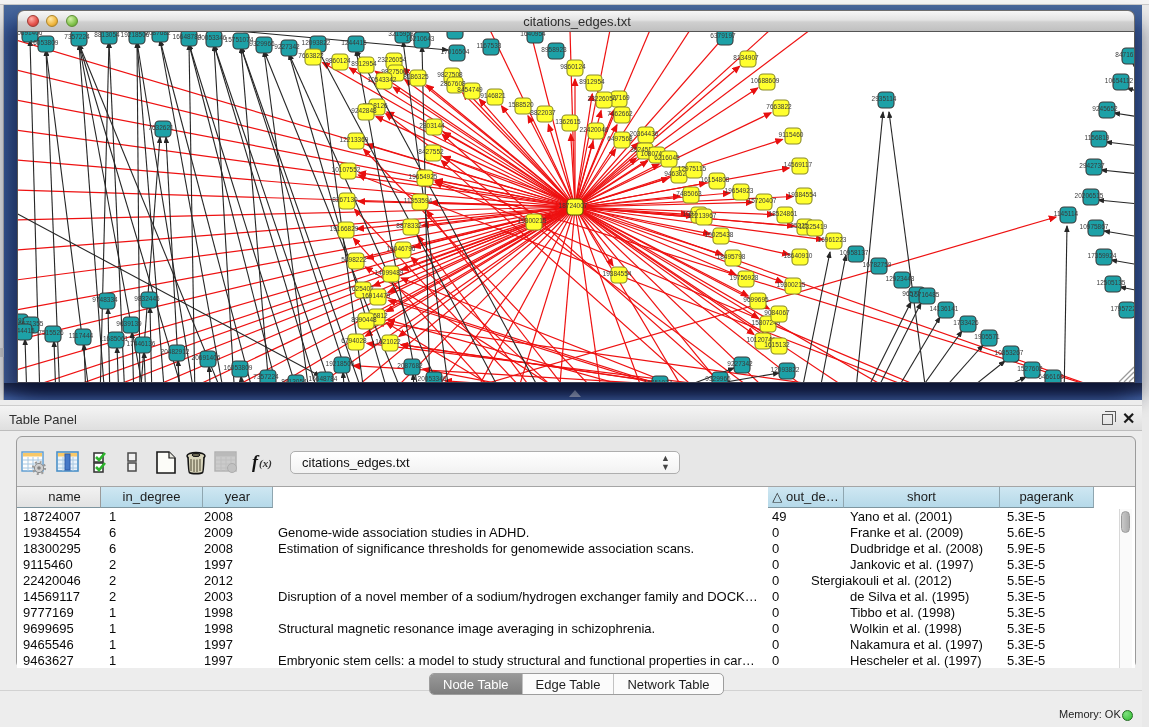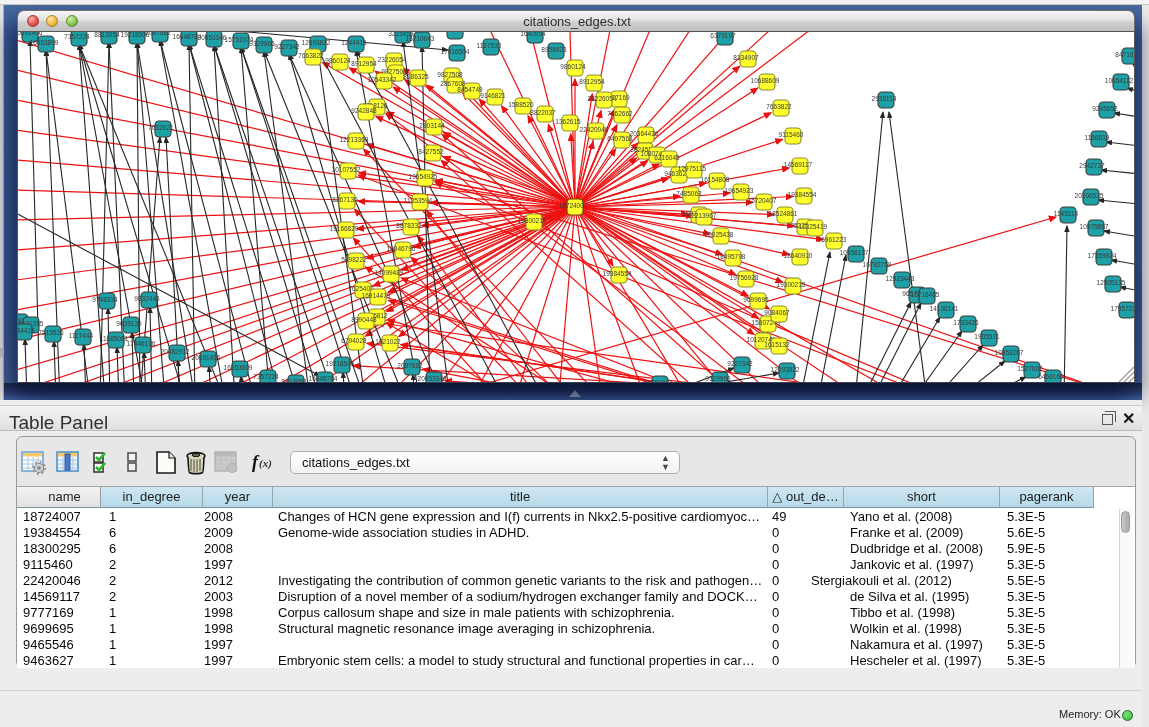--- a/index.html
+++ b/index.html
@@ -17,21 +17,21 @@
 border:1px solid #6e6e6e;border-bottom:1px solid #555}
 #title{left:0;top:3px;width:1118px;text-align:center;font-size:13px;color:#2e2e2e}
 .tl{top:4px;width:12px;height:12px;border-radius:50%}
 #canvas{left:0;top:22px;width:1118px;height:351px;background:#fff;overflow:hidden;
 border-left:1px solid #565656;border-right:1px solid #565656;border-bottom:1px solid #3e3e4e}
 
 #divarrow{left:569px;top:390px;width:0;height:0;border-left:6px solid transparent;border-right:6px solid transparent;border-bottom:7px solid #b9c4da}
 
 #tp{left:0;top:400px;width:1142px;height:327px;background:#ededed}
 #tphead{left:0;top:5px;width:1142px;height:26px;background:linear-gradient(180deg,#f4f4f4,#dfdfdf);border-top:1px solid #cdcdcd;border-bottom:1px solid #bdbdbd}
-#tphead span{position:absolute;left:9px;top:6px;font-size:19px;color:#303030}
+#tphead span{position:absolute;left:9px;top:6px;font-size:13px;color:#303030}
 #floaticon{left:1102px;top:8px;width:11px;height:11px;border:1px solid #5a5a5a}
 #floaticon:before{content:"";position:absolute;left:2px;top:-4px;width:10px;height:10px;border:1px solid #5a5a5a;border-left:none;border-bottom:none}
 #closex{left:1122px;top:3px;font-size:16px;font-weight:bold;color:#1a1a1a}
 #container{left:16px;top:36px;width:1120px;height:232px;background:#e7e7e7;border:1px solid #9b9b9b;border-radius:6px}
 #combo{left:273px;top:14px;width:390px;height:23px;background:linear-gradient(180deg,#ffffff,#f2f2f2);border:1px solid #aeaeae;border-radius:5px;font-size:13px;color:#111;padding:3px 0 0 11px}
 #combo .arr{position:absolute;right:9px;top:2px;font-size:9px;color:#444;line-height:9px}
 
 #tbl{left:0px;top:49px;width:1118px;height:182px;background:#fff;border-top:1px solid #a5a5a5;overflow:hidden}
 .hc{position:absolute;top:0;height:21px;background:linear-gradient(180deg,#cfe7f2,#b5d9e9);border-right:1px solid #8fa6b0;border-bottom:1px solid #7e959f;font-size:13px;color:#1c1c1c;text-align:center;padding-top:2px}
 .trow{position:absolute;left:0;width:1118px;height:16px}
@@ -641,81 +641,78 @@
 <g transform="translate(230,0)">
 <text x="2" y="18" font-family="Liberation Serif,serif" font-style="italic" font-weight="bold" font-size="18" fill="#111">f</text>
 <text x="9" y="17" font-family="Liberation Serif,serif" font-style="italic" font-weight="bold" font-size="11" fill="#333">(x)</text>
 </g>
 </svg>
     <div class="abs" id="combo">citations_edges.txt<span class="arr">▲<br>▼</span></div>
     <div class="abs" id="tbl">
       <div class="hc" style="left:0;width:84px;background:linear-gradient(180deg,#f2f2f2,#e2e2e2);border-right:1px solid #9a9a9a;padding-left:12px">name</div>
       <div class="hc" style="left:84px;width:102px">in_degree</div>
       <div class="hc" style="left:186px;width:70px">year</div>
-      <div class="hc" style="left:256px;width:495px">title</div>
       <div class="hc" style="left:751px;width:76px">△ out_de…</div>
       <div class="hc" style="left:827px;width:156px">short</div>
       <div class="hc" style="left:983px;width:94px">pagerank</div>
       <div class="trow" style="top:22px">
           <span style="left:6px">18724007</span>
           <span style="left:92px">1</span>
           <span style="left:187px">2008</span>
-          <span style="left:261px;width:488px">Changes of HCN gene expression and I(f) currents in Nkx2.5-positive cardiomyoc…</span>
           <span style="left:755px">49</span>
-          <span style="left:833px">Yano et al. (2008)</span>
+          <span style="left:833px">Yano et al. (2001)</span>
           <span style="left:990px">5.3E-5</span>
         </div>
         <div class="trow" style="top:38px">
           <span style="left:6px">19384554</span>
           <span style="left:92px">6</span>
           <span style="left:187px">2009</span>
           <span style="left:261px;width:488px">Genome-wide association studies in ADHD.</span>
           <span style="left:755px">0</span>
           <span style="left:833px">Franke et al. (2009)</span>
           <span style="left:990px">5.6E-5</span>
         </div>
         <div class="trow" style="top:54px">
           <span style="left:6px">18300295</span>
           <span style="left:92px">6</span>
           <span style="left:187px">2008</span>
+          <span style="left:261px;width:488px">Estimation of significance thresholds for genomewide association scans.</span>
           <span style="left:755px">0</span>
           <span style="left:833px">Dudbridge et al. (2008)</span>
           <span style="left:990px">5.9E-5</span>
         </div>
         <div class="trow" style="top:70px">
           <span style="left:6px">9115460</span>
           <span style="left:92px">2</span>
           <span style="left:187px">1997</span>
           <span style="left:755px">0</span>
           <span style="left:833px">Jankovic et al. (1997)</span>
           <span style="left:990px">5.3E-5</span>
         </div>
         <div class="trow" style="top:86px">
           <span style="left:6px">22420046</span>
           <span style="left:92px">2</span>
           <span style="left:187px">2012</span>
-          <span style="left:261px;width:488px">Investigating the contribution of common genetic variants to the risk and pathogen…</span>
           <span style="left:755px">0</span>
           <span style="left:794px">Stergiakouli et al. (2012)</span>
           <span style="left:990px">5.5E-5</span>
         </div>
         <div class="trow" style="top:102px">
           <span style="left:6px">14569117</span>
           <span style="left:92px">2</span>
           <span style="left:187px">2003</span>
           <span style="left:261px;width:488px">Disruption of a novel member of a sodium/hydrogen exchanger family and DOCK…</span>
           <span style="left:755px">0</span>
           <span style="left:833px">de Silva et al. (1995)</span>
           <span style="left:990px">5.3E-5</span>
         </div>
         <div class="trow" style="top:118px">
           <span style="left:6px">9777169</span>
           <span style="left:92px">1</span>
           <span style="left:187px">1998</span>
-          <span style="left:261px;width:488px">Corpus callosum shape and size in male patients with schizophrenia.</span>
           <span style="left:755px">0</span>
           <span style="left:833px">Tibbo et al. (1998)</span>
           <span style="left:990px">5.3E-5</span>
         </div>
         <div class="trow" style="top:134px">
           <span style="left:6px">9699695</span>
           <span style="left:92px">1</span>
           <span style="left:187px">1998</span>
           <span style="left:261px;width:488px">Structural magnetic resonance image averaging in schizophrenia.</span>
           <span style="left:755px">0</span>
@@ -737,15 +734,20 @@
           <span style="left:261px;width:488px">Embryonic stem cells: a model to study structural and functional properties in car…</span>
           <span style="left:755px">0</span>
           <span style="left:833px">Hescheler et al. (1997)</span>
           <span style="left:990px">5.3E-5</span>
         </div>
       <div class="abs" id="sb"></div>
       <div class="abs" id="sbthumb"></div>
     </div>
   </div>
   <div class="abs" id="groove"></div>
+  <div class="abs" id="tabs">
+    <div class="tab sel">Node Table</div>
+      <div class="tab mid">Edge Table</div>
+      <div class="tab">Network Table</div>
+  </div>
 </div>
 <div class="abs" id="mem">Memory: OK</div>
 <div class="abs" id="memled"></div>
 
 </body></html>

